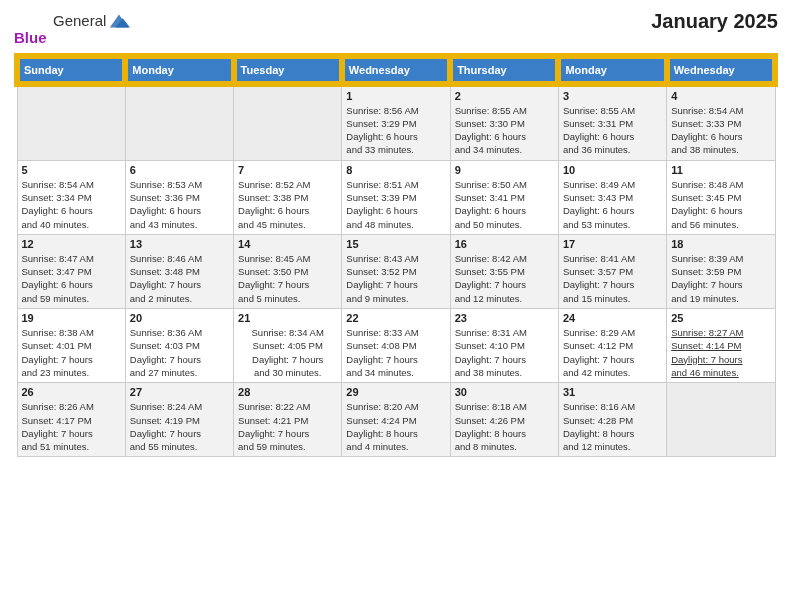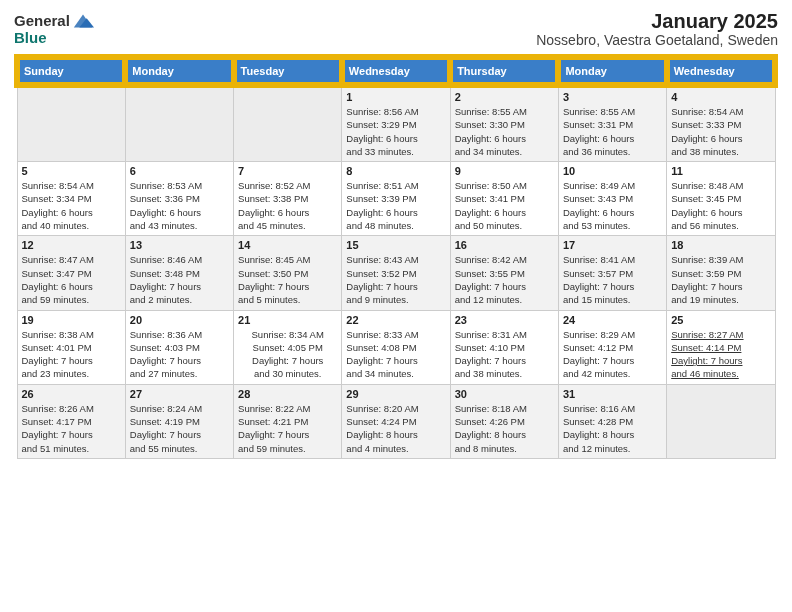--- a/index.html
+++ b/index.html
@@ -86,32 +86,31 @@
     .row-shade td.empty { background: #ececec !important; }
   </style>
 </head>
 <body>
 
 <div class="page">
   <div class="header">
     <div class="logo">
       <div>
         <div style="display:flex;align-items:center;">
-          <span style="font-size:15px;font-weight:bold;color:#333;line-height:1.1;">General</span>
+          <span style="font-size:15px;font-weight:normal;color:#333;line-height:1.1;margin-left:39px;">General</span>
           <svg class="logo-icon" viewBox="0 0 24 18" xmlns="http://www.w3.org/2000/svg">
             <polygon points="2,16 12,2 22,16" fill="#2a6db5" opacity="0.85"></polygon>
             <polygon points="8,16 16,6 24,16" fill="#2a6db5"></polygon>
           </svg>
         </div>
-        <div style="font-size:15px;font-weight:bold;color:#0f766e;line-height:1.1;margin-top:-2px;">Blue</div>
+        <div style="font-size:15px;font-weight:bold;color:#a21caf;line-height:1.1;margin-top:-2px;">Blue</div>
       </div>
     </div>
     <div class="title-block">
       <h1>January 2025</h1>
-      <h2>Nossebro, Vaestra Goetaland, Sweden</h2>
     </div>
   </div>
 
   <table class="calendar">
     <thead>
       <tr>
       <th>Sunday</th>
           <th>Monday</th>
           <th>Tuesday</th>
           <th>Wednesday</th>

